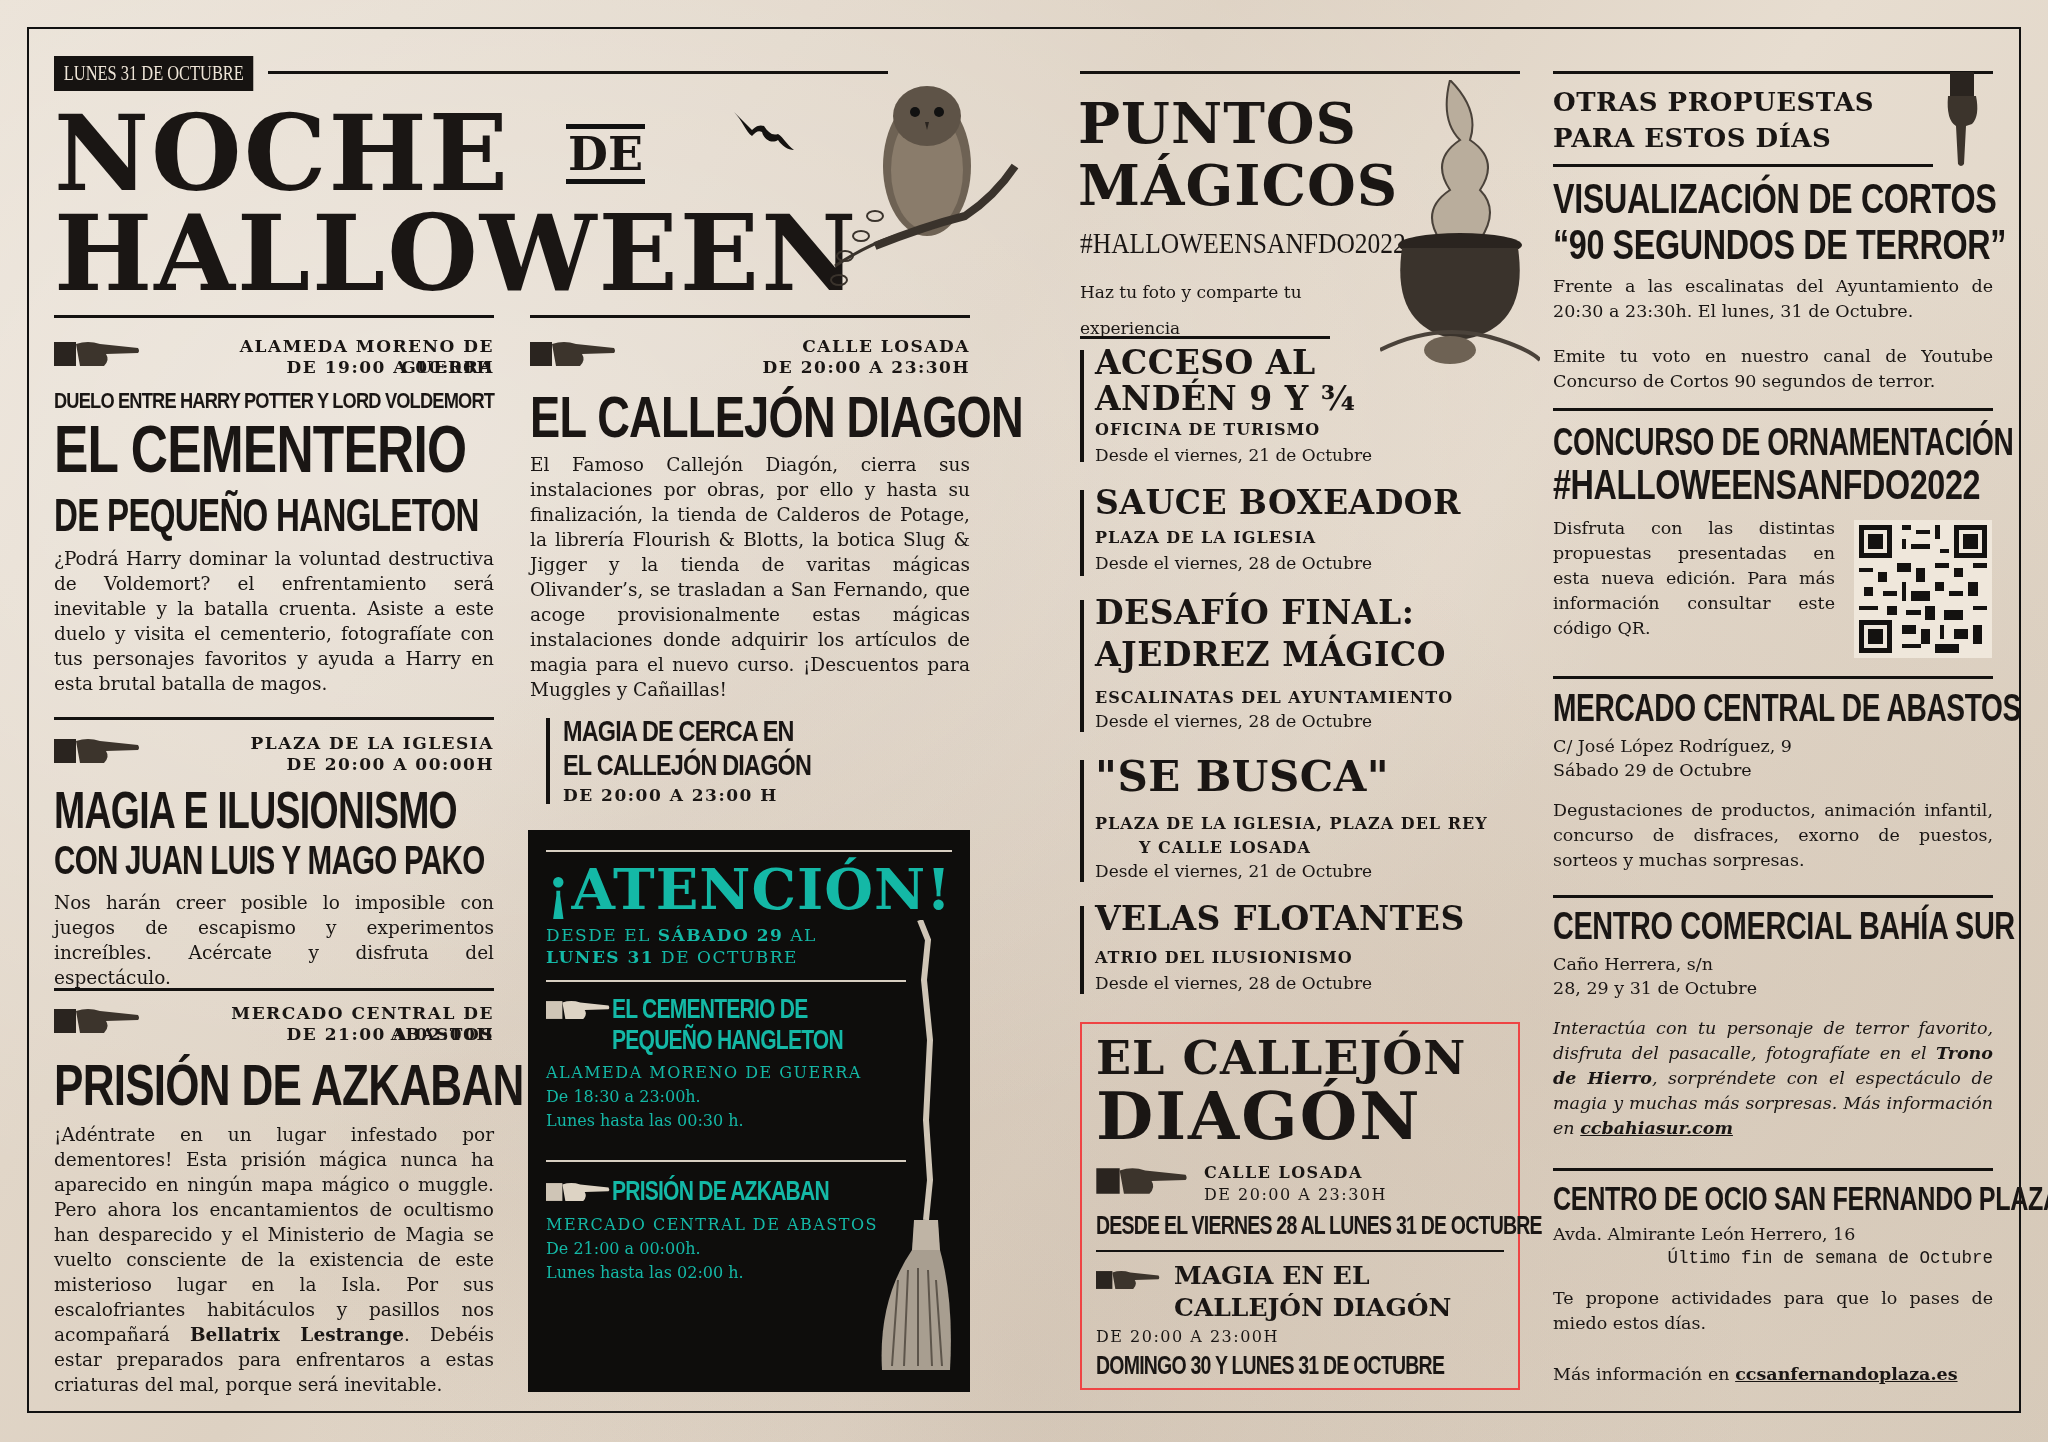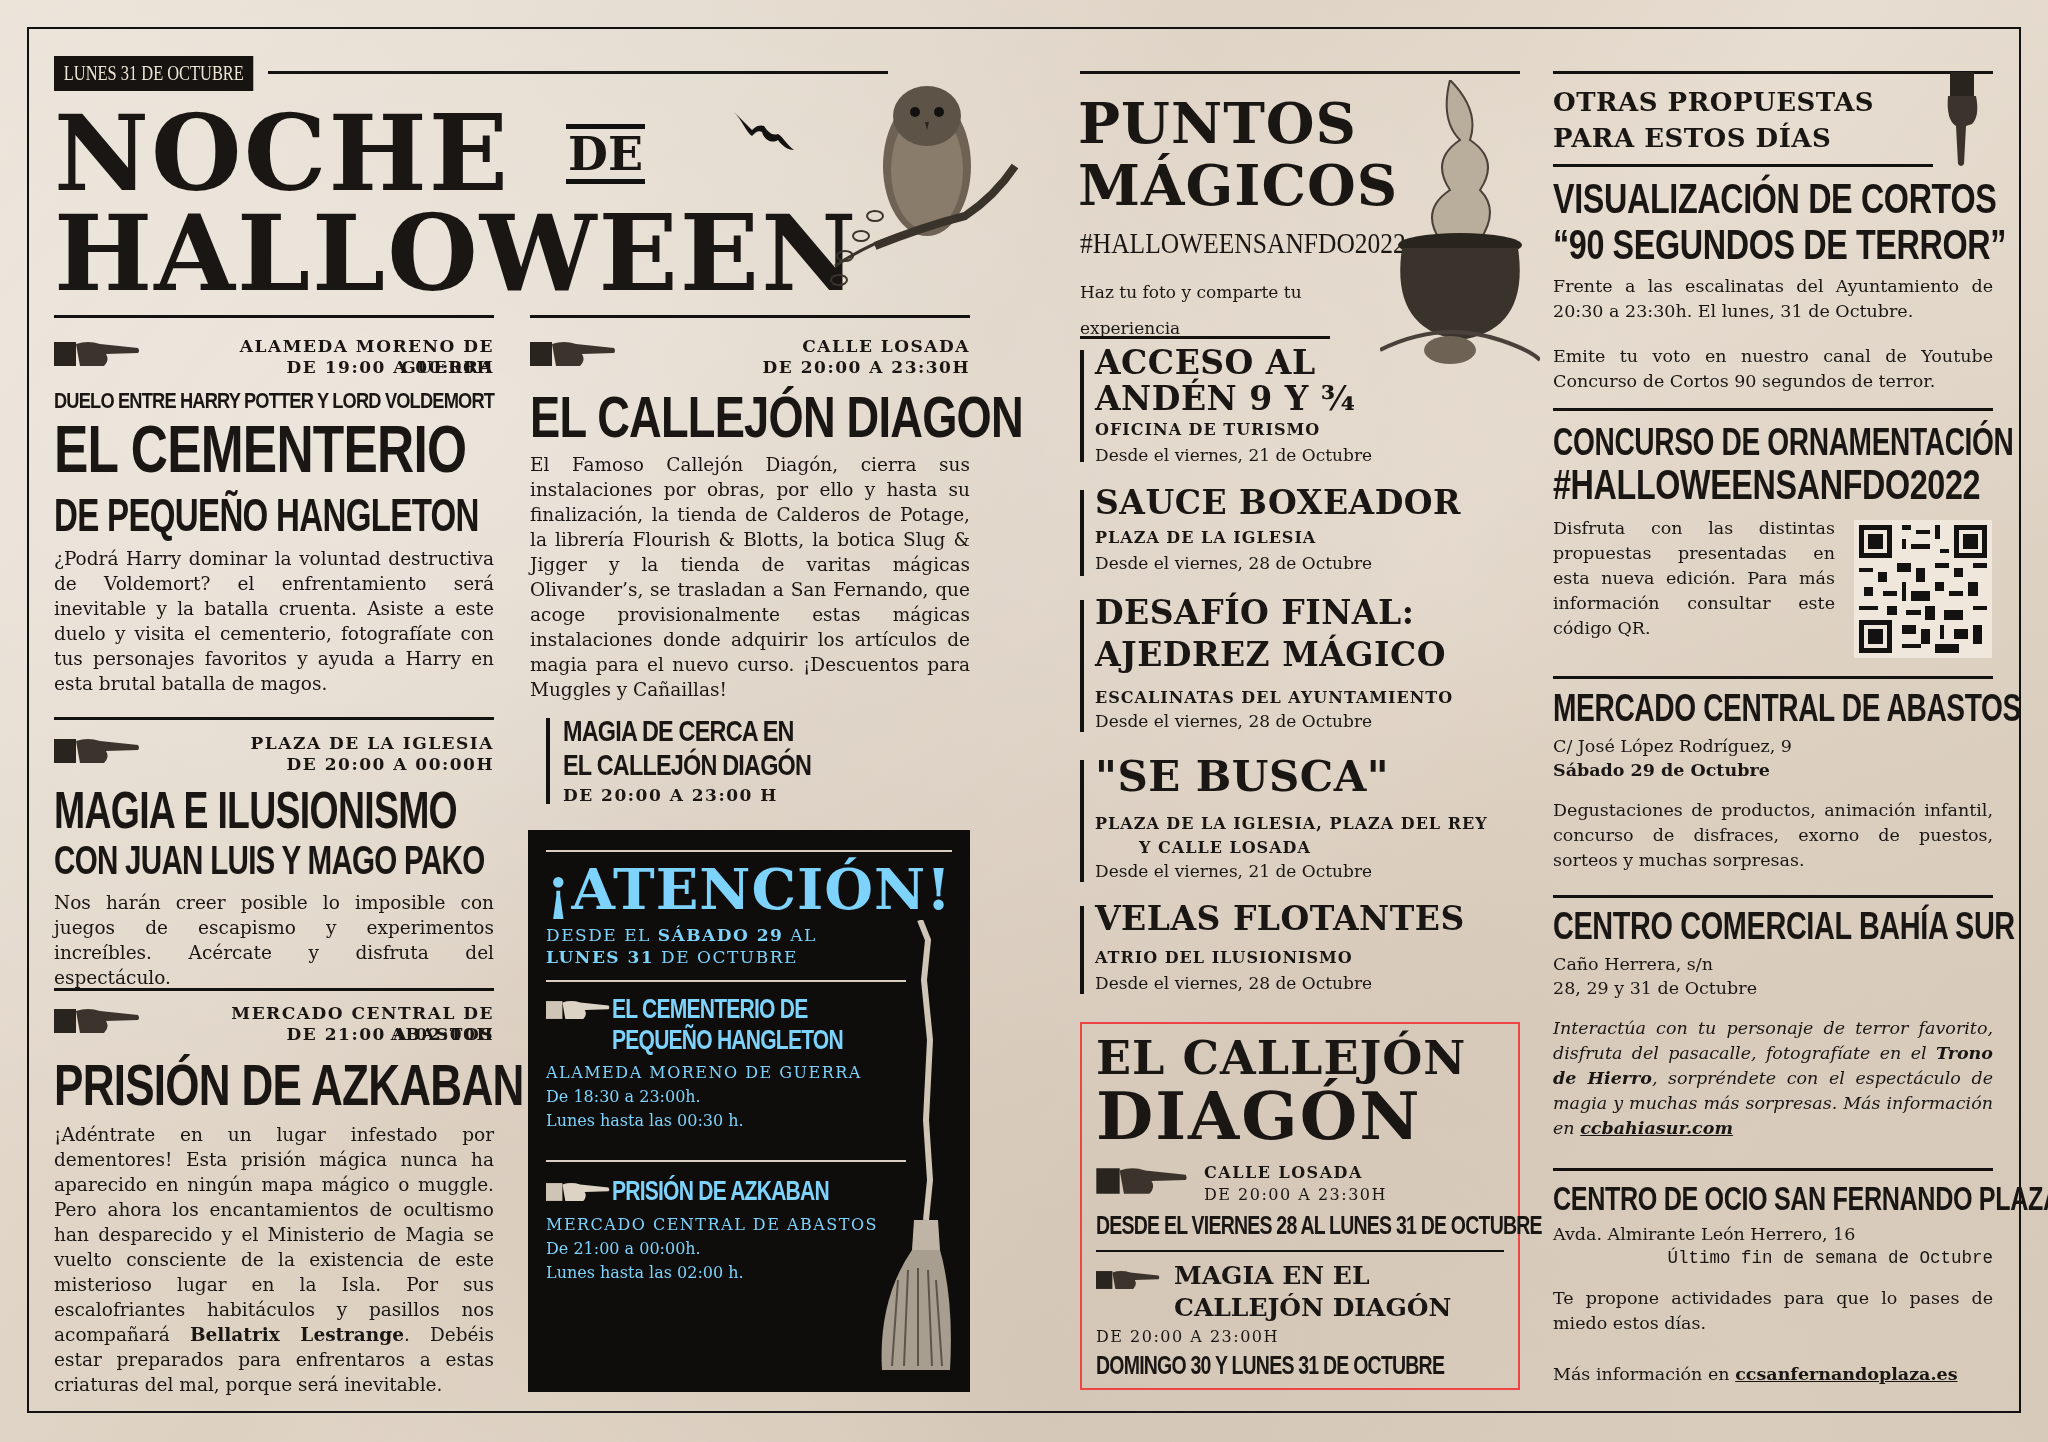--- a/index.html
+++ b/index.html
@@ -31,21 +31,21 @@
   }
   .main-title { font-family: "DejaVu Serif", serif; font-weight: 900; font-size: 104px; line-height: 100px; letter-spacing: 2px; }
   .de-word { font-family: "DejaVu Serif", serif; font-weight: 900; font-size: 46px; border-top: 5px solid #111; border-bottom: 5px solid #111; padding: 0 2px; line-height: 50px; }
 
   .loc { text-align: right; font-family: "DejaVu Serif", serif; font-weight: 700; font-size: 17px; line-height: 21px; letter-spacing: 1.5px; }
   .hand {
     position: absolute; width: 86px; height: 32px;
   }
   .headline { font-family: "Liberation Sans", sans-serif; font-weight: 700; white-space: nowrap; letter-spacing: -1px; transform-origin: left top; }
 
-  .atencion-box { left: 528px; top: 830px; width: 442px; height: 562px; background: #0e0d0c; color: #7dd3fc; }
+  .atencion-box { left: 528px; top: 830px; width: 442px; height: 562px; background: #0e0d0c; color: #14b8a6; }
   .atencion-box .inner-rule { position: absolute; height: 2px; background: #d8cfc2; }
 
   .pm-title { font-family: "DejaVu Serif", serif; font-weight: 900; font-size: 56px; line-height: 58px; letter-spacing: 1px; }
   .pm-item-title { font-family: "DejaVu Serif", serif; font-weight: 900; font-size: 33px; line-height: 38px; letter-spacing: 0.5px; white-space: nowrap; }
   .pm-loc { font-family: "DejaVu Serif", serif; font-weight: 700; font-size: 16px; line-height: 23px; letter-spacing: 1px; }
   .pm-date { font-family: "DejaVu Serif", serif; font-size: 17px; line-height: 23px; }
 
   .diagon-box { left: 1080px; top: 1022px; width: 440px; height: 368px; border: 2px solid #ef4444; }
 
   .right-title { font-family: "Liberation Sans", sans-serif; font-weight: 700; white-space: nowrap; transform-origin: left top; letter-spacing: -0.5px; }
@@ -302,21 +302,21 @@
     <rect x="25" y="22" width="2" height="4"></rect>
       <rect x="10" y="26" width="4" height="1"></rect>
       <rect x="17" y="26" width="5" height="2"></rect>
   </g>
 </svg>
 
 <div class="rule" style="left:1553px; top:676px; width:440px;"></div>
 
 <div class="abs right-title" style="left:1553px; top:686px; font-size:38px; line-height:44px; transform:scaleX(0.74);">MERCADO CENTRAL DE ABASTOS</div>
 <div class="abs right-body" style="left:1553px; top:734px; width:440px; text-align:left;">C/ José López Rodríguez, 9</div>
-<div class="abs right-body" style="left:1553px; top:758px; width:440px; text-align:left;font-weight:bold;">Sábado 29 de Octubre</div>
+<div class="abs right-body" style="left:1553px; top:758px; width:440px; text-align:left;">Sábado 29 de Octubre</div>
 <div class="abs right-body" style="left:1553px; top:798px; width:440px;">Degustaciones de productos, animación infantil, concurso de disfraces, exorno de puestos, sorteos y muchas sorpresas.</div>
 
 <div class="rule" style="left:1553px; top:895px; width:440px;"></div>
 
 <div class="abs right-title" style="left:1553px; top:904px; font-size:38px; line-height:44px; transform:scaleX(0.76);">CENTRO COMERCIAL BAHÍA SUR</div>
 <div class="abs right-body" style="left:1553px; top:952px; width:440px; text-align:left;">Caño Herrera, s/n</div>
 <div class="abs right-body" style="left:1553px; top:976px; width:440px; text-align:left;">28, 29 y 31 de Octubre</div>
 <div class="abs right-body" style="left:1553px; top:1016px; width:440px;font-style:italic;"><span>Interactúa con tu personaje de terror favorito, disfruta del pasacalle, fotografíate en el </span><b>Trono de Hierro</b><span>, sorpréndete con el espectáculo de magia y muchas más sorpresas. Más información en </span><span class="link">ccbahiasur.com</span></div>
 
 <div class="rule" style="left:1553px; top:1168px; width:440px;"></div>

